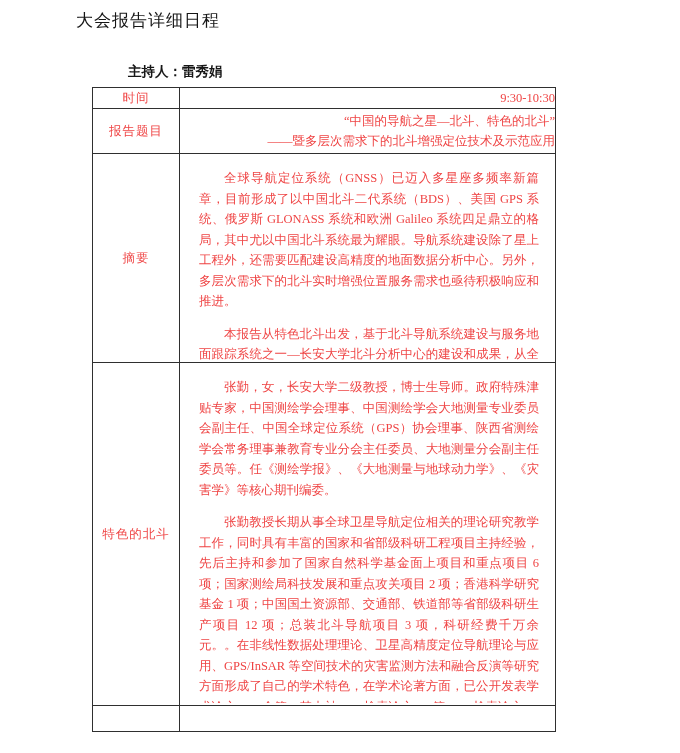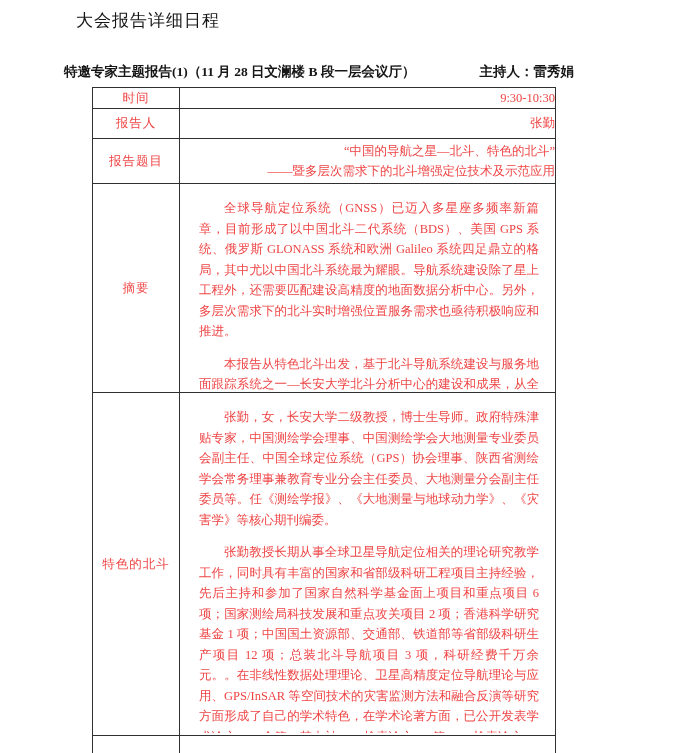--- a/index.html
+++ b/index.html
@@ -84,35 +84,30 @@
   }
 </style>
 </head>
 <body>
 
 <div class="page">
 
   <div class="doc-title">大会报告详细日程</div>
 
   <div class="session-line">
-    <span>特邀专家主题报告(1)（11 月 28 日文澜楼 B 段一层会议厅）</span>
     <span class="session-host">主持人：雷秀娟</span>
   </div>
 
   <table class="schedule">
     <tbody>
         <tr class="r-time">
       <td class="label-cell">时间</td>
       <td class="value-cell">9:30-10:30</td>
     </tr>
 
-    <tr class="r-speaker">
-      <td class="label-cell">报告人</td>
-      <td class="value-cell">张勤</td>
-    </tr>
 
     <tr class="r-title">
       <td class="label-cell">报告题目</td>
       <td class="value-cell">
         <div class="title-lines">
           <div>“中国的导航之星—北斗、特色的北斗”</div>
           <div>——暨多层次需求下的北斗增强定位技术及示范应用</div>
         </div>
       </td>
     </tr>

